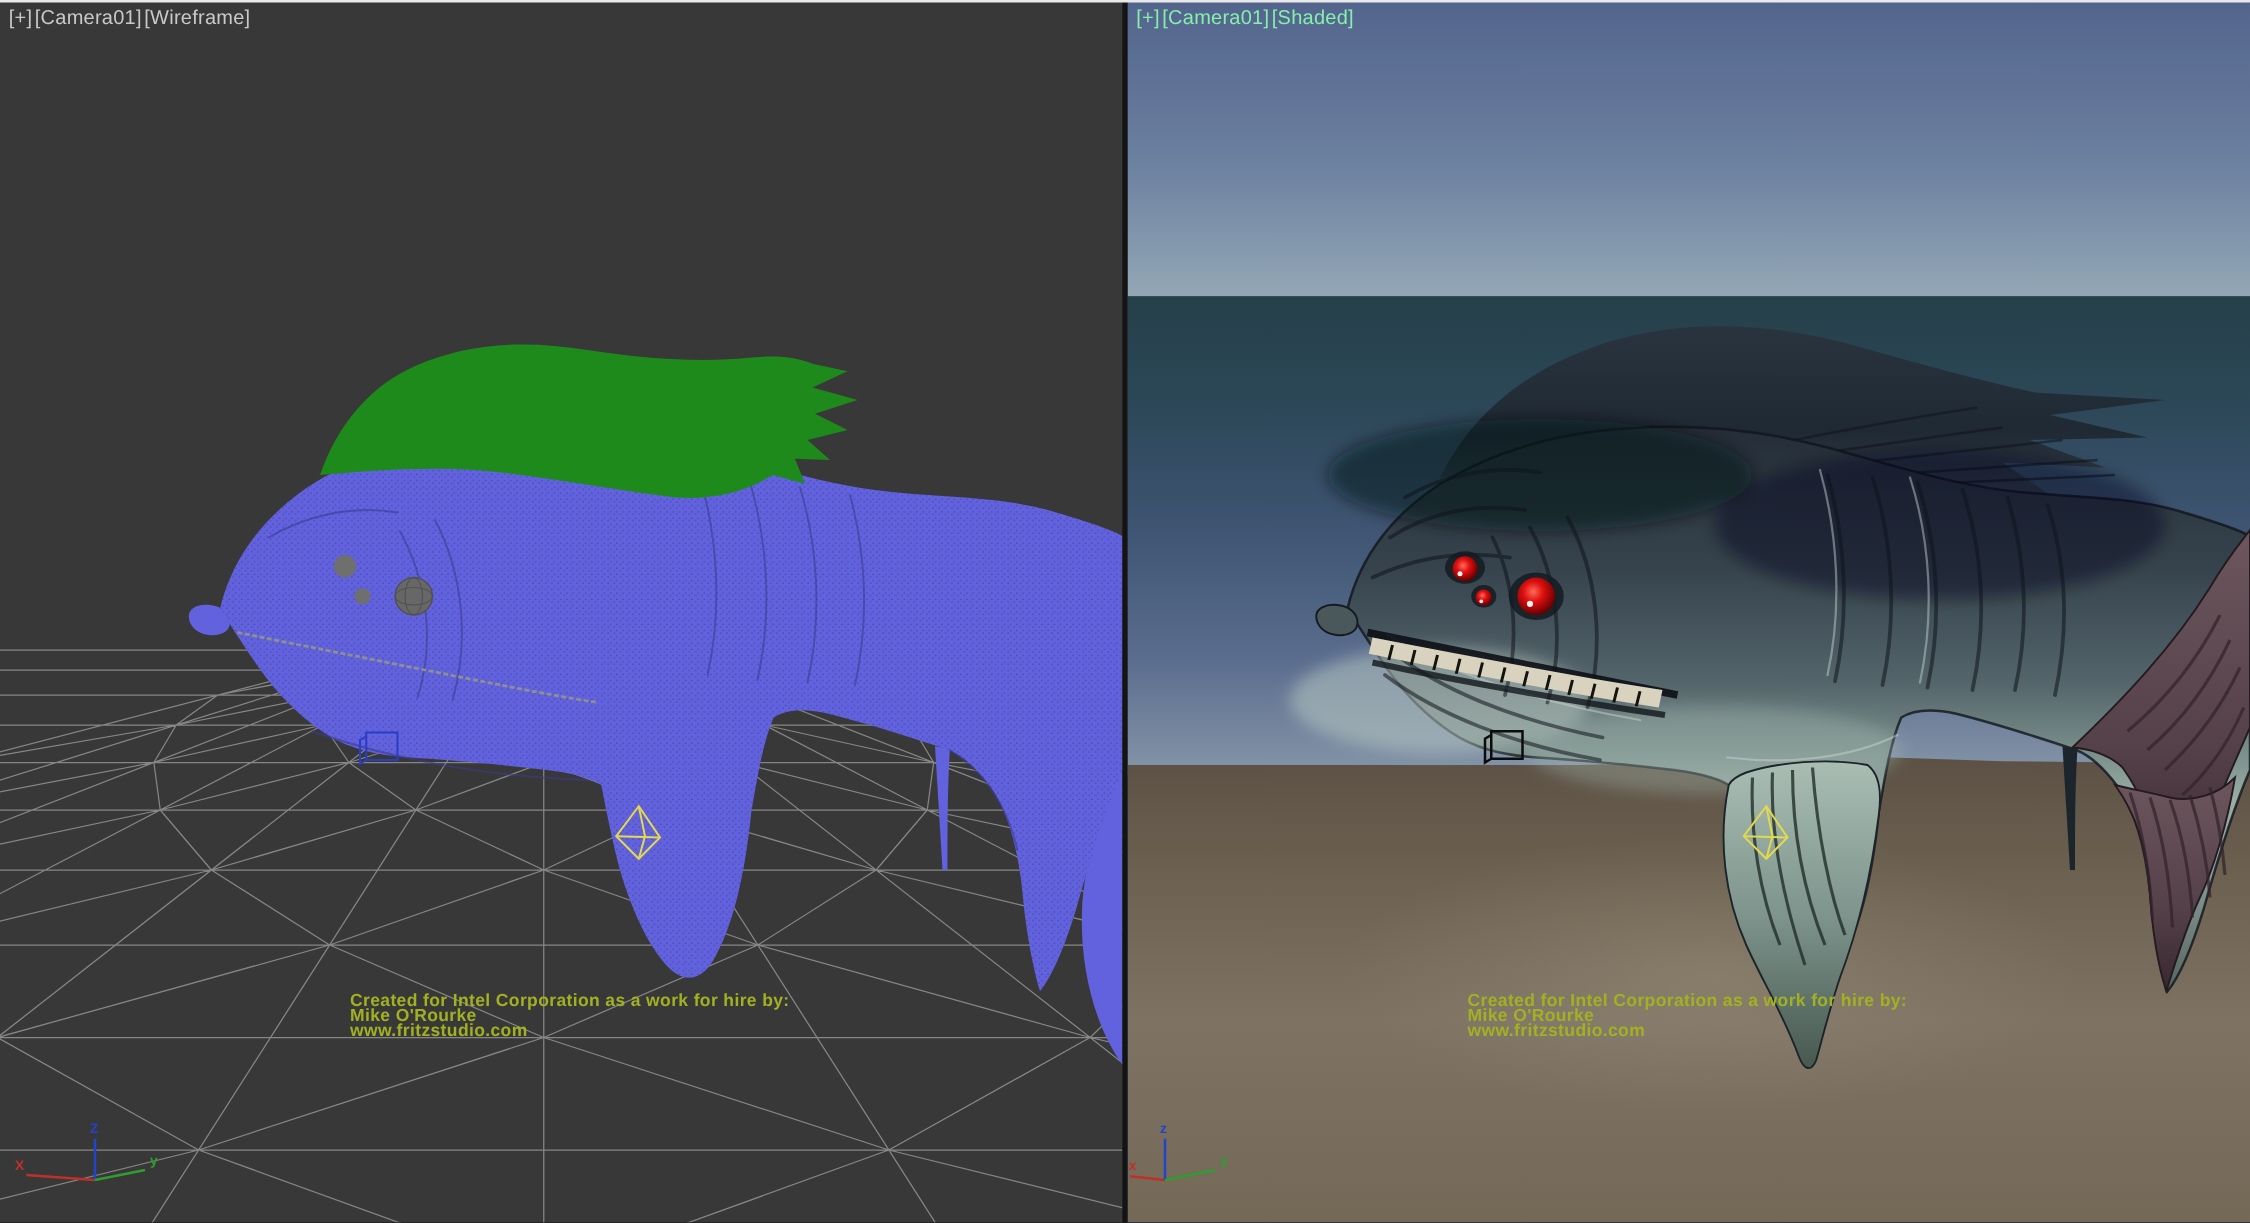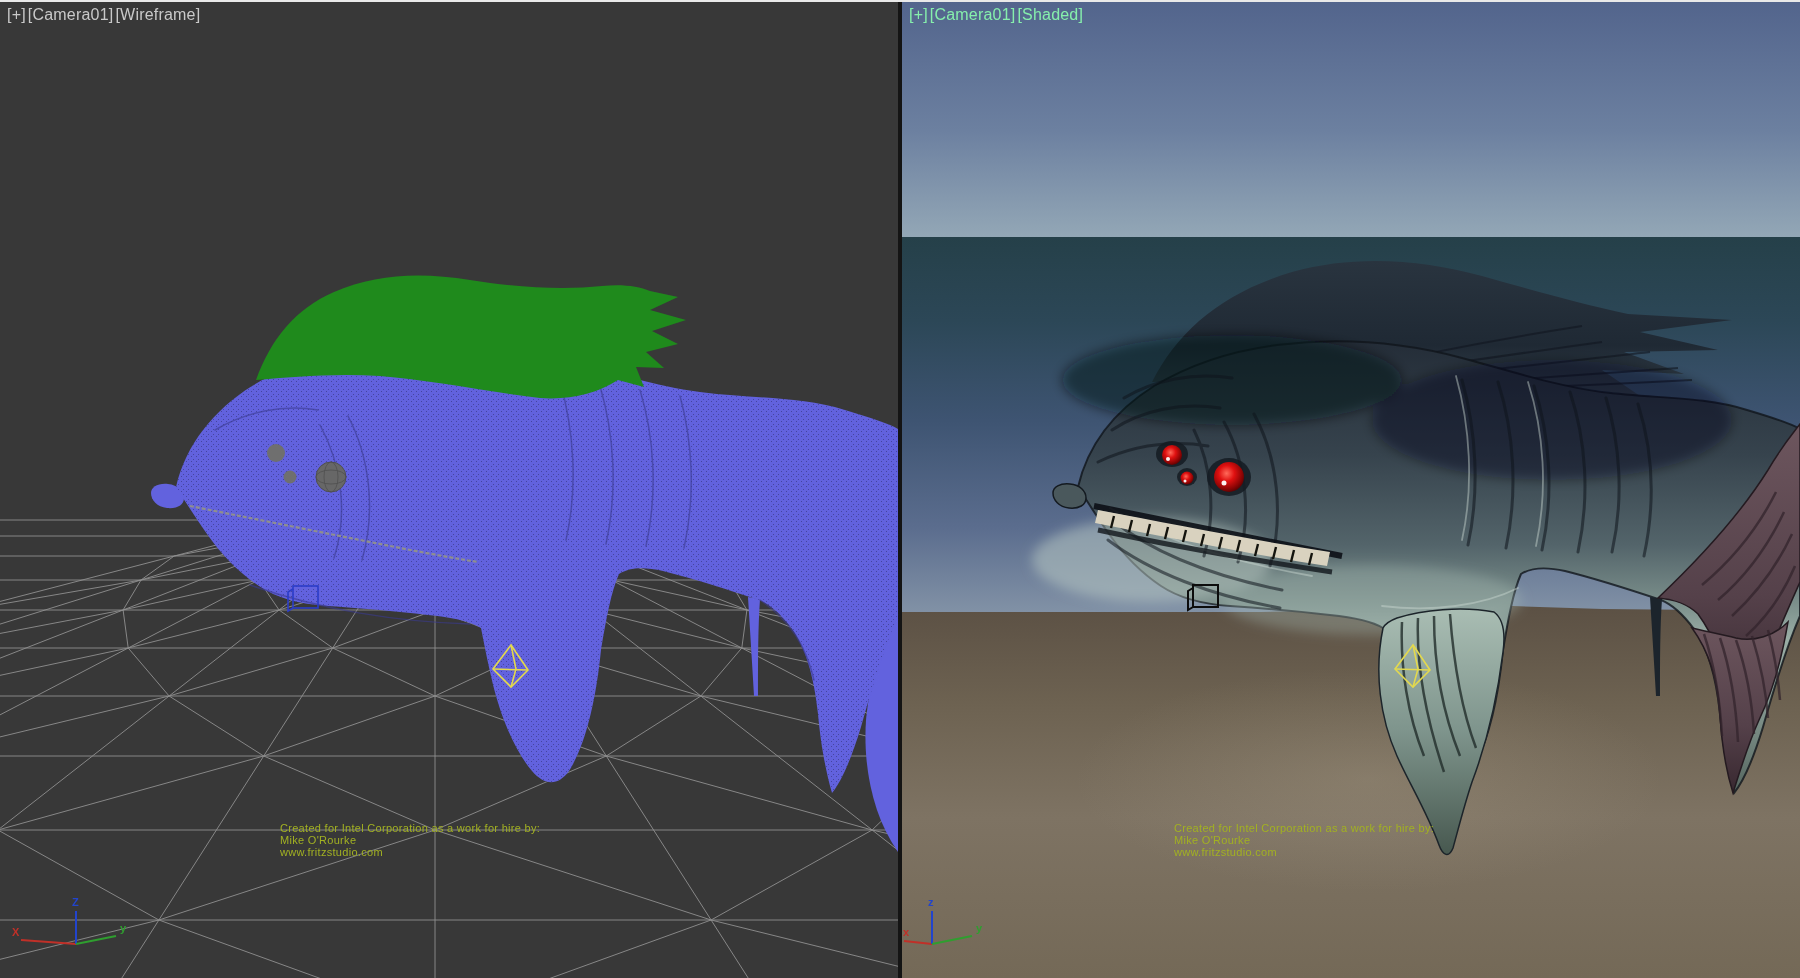--- a/index.html
+++ b/index.html
@@ -22,22 +22,22 @@
         background:linear-gradient(180deg,#5a4f43 0%,#6d6251 28%,#7e7363 58%,#746957 100%);
         clip-path:polygon(0 16px,40% 16px,55% 13px,58% 8px,63% 6px,68% 10px,78% 13px,100% 15px,100% 100%,0 100%);}
   .sand::after{content:"";position:absolute;inset:0;
         background:radial-gradient(ellipse 420px 160px at 52% 48%,rgba(175,163,140,.28),rgba(175,163,140,0) 70%);}
 
   .vp-label{position:absolute;left:7px;top:6px;z-index:30;font-size:16px;letter-spacing:.2px;}
   .vp-label span{margin-right:2px;cursor:pointer;}
   .viewport.left .vp-label{color:#c9c9c9;}
   .viewport.right .vp-label{color:#86efac;}
 
-  .watermark{position:absolute;z-index:25;font-size:11px;font-weight:normal;line-height:12px;
-             letter-spacing:.3px;color:var(--watermark-yellow,#a2b122);white-space:nowrap;margin-top:28px;}
+  .watermark{position:absolute;z-index:25;font-size:14px;font-weight:bold;line-height:12px;
+             letter-spacing:.3px;color:var(--watermark-yellow,#a2b122);white-space:nowrap;}
   .viewport.left .watermark{left:280px;top:794px;}
   .viewport.right .watermark{left:272px;top:794px;}
 </style>
 </head>
 <body>
 
 <div class="stage">
   <div class="top-strip"></div>
 
   <section class="viewport left">

